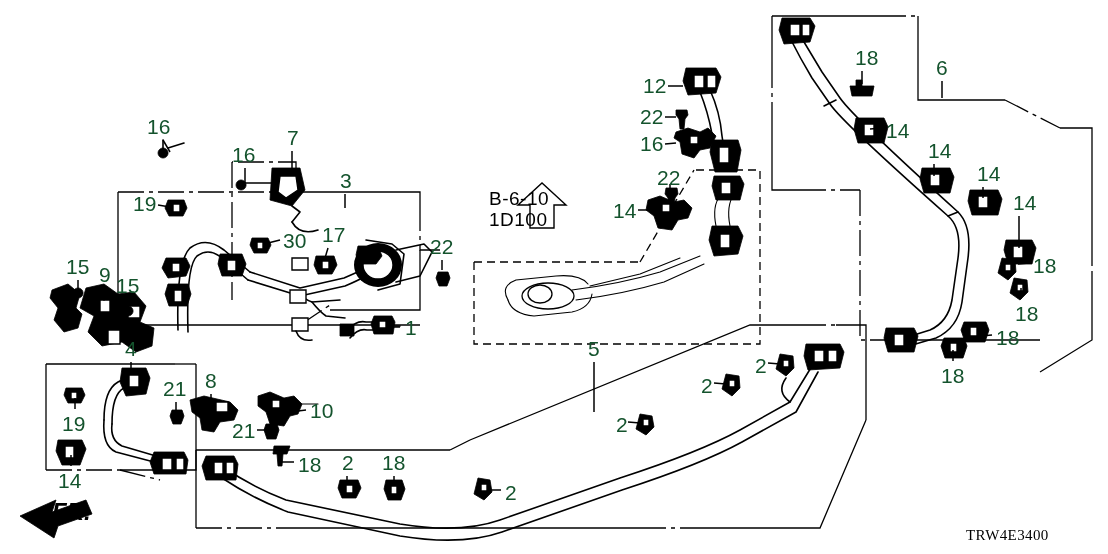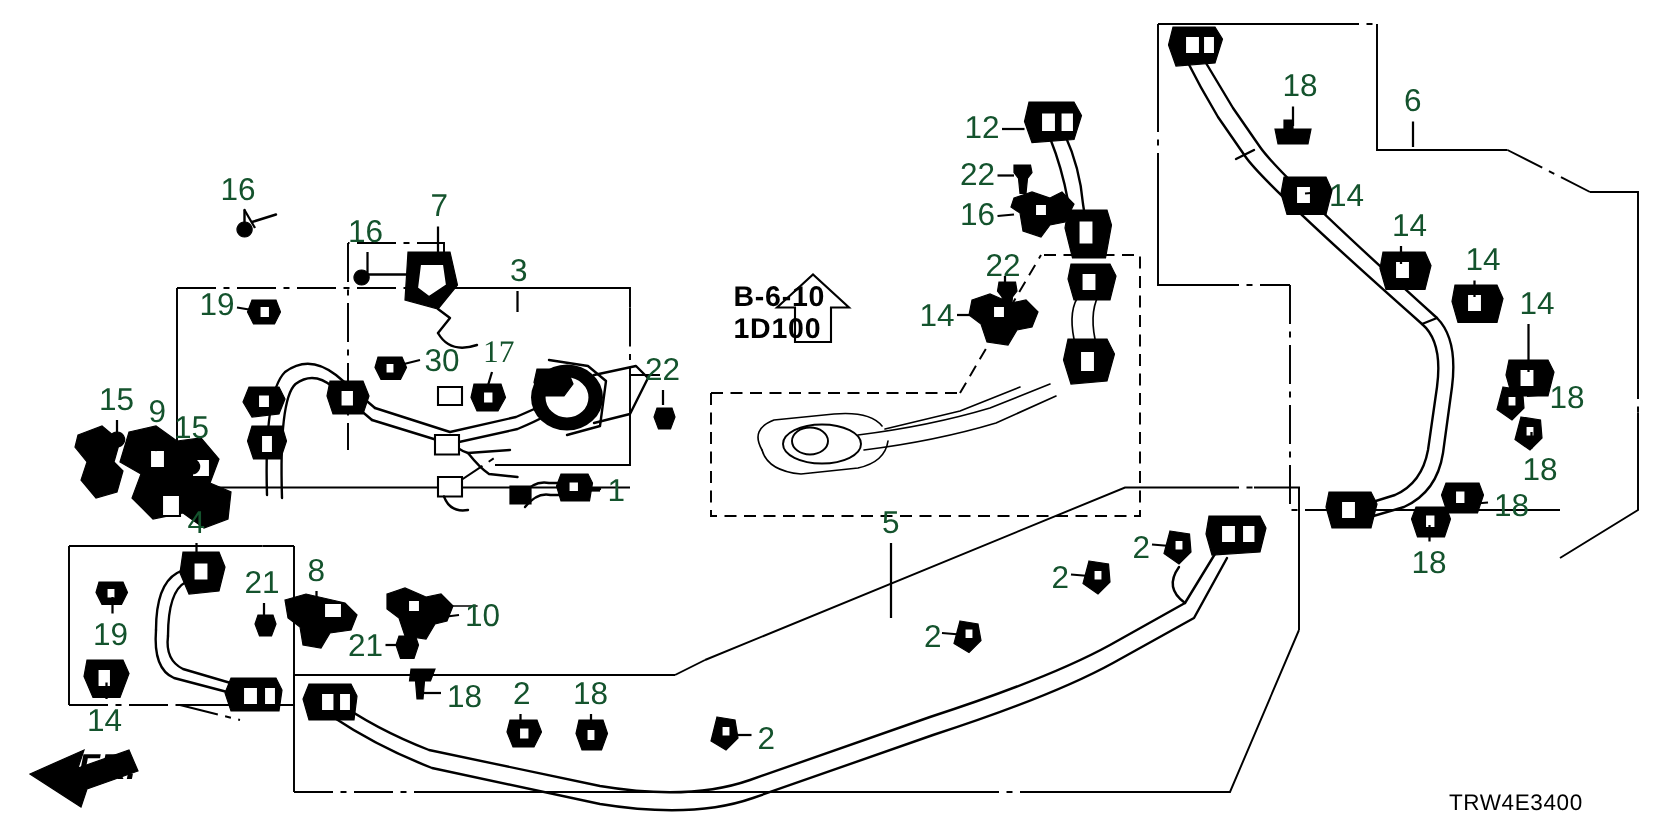--- a/index.html
+++ b/index.html
@@ -2,23 +2,23 @@
 <html><head>
 <meta charset="utf-8">
 <title>Parts Diagram</title>
 <style>
   html,body{margin:0;padding:0;background:#fff;}
   body{font-family:"Liberation Sans",sans-serif;}
   #stage{position:relative;width:1108px;height:554px;background:#fff;overflow:hidden;}
   #stage svg{position:absolute;left:0;top:0;}
   .callout{position:absolute;font-family:"Liberation Sans",sans-serif;font-size:21px;color:#14532d;
            line-height:1;white-space:nowrap;}
-  .xref{position:absolute;font-family:"Liberation Sans",sans-serif;font-weight:bold;
+  .xref{position:absolute;font-family:"Liberation Sans",sans-serif;font-weight:normal;
         font-size:19px;color:#000;line-height:1.12;letter-spacing:.5px;white-space:pre;}
-  .partno{position:absolute;font-family:Liberation Sans, sans-serif;font-size:15px;color:#000;
+  .partno{position:absolute;font-family:Liberation Serif, serif;font-size:15px;color:#000;
           letter-spacing:.4px;white-space:nowrap;}
   .frlabel{position:absolute;font-family:"Liberation Sans",sans-serif;font-weight:bold;
            font-style:italic;font-size:24px;color:#000;white-space:nowrap;}
 </style>
 </head>
 <body>
 
 <div id="stage">
 
   <svg width="1108" height="554" viewBox="0 0 1108 554">
@@ -312,21 +312,21 @@
 
   <div class="frlabel" style="left:52px;top:498px;">FR.</div>
 
   <div id="callout-layer">
       <div class="callout" style="left: 147px; top: 116px;">16</div>
       <div class="callout" style="left: 232px; top: 144px;">16</div>
       <div class="callout" style="left: 287px; top: 127px;">7</div>
       <div class="callout" style="left: 340px; top: 170px;">3</div>
       <div class="callout" style="left: 133px; top: 193px;">19</div>
       <div class="callout" style="left: 283px; top: 230px;">30</div>
-      <div class="callout" style="left: 322px; top: 224px; font-family: Liberation Serif, serif;">17</div>
+      <div class="callout" style="left: 322px; top: 224px;">17</div>
       <div class="callout" style="left: 430px; top: 236px;">22</div>
       <div class="callout" style="left: 66px; top: 256px;">15</div>
       <div class="callout" style="left: 99px; top: 264px;">9</div>
       <div class="callout" style="left: 116px; top: 275px;">15</div>
       <div class="callout" style="left: 405px; top: 317px;">1</div>
       <div class="callout" style="left: 125px; top: 338px;">4</div>
       <div class="callout" style="left: 163px; top: 378px;">21</div>
       <div class="callout" style="left: 205px; top: 370px;">8</div>
       <div class="callout" style="left: 232px; top: 420px;">21</div>
       <div class="callout" style="left: 310px; top: 400px;">10</div>

